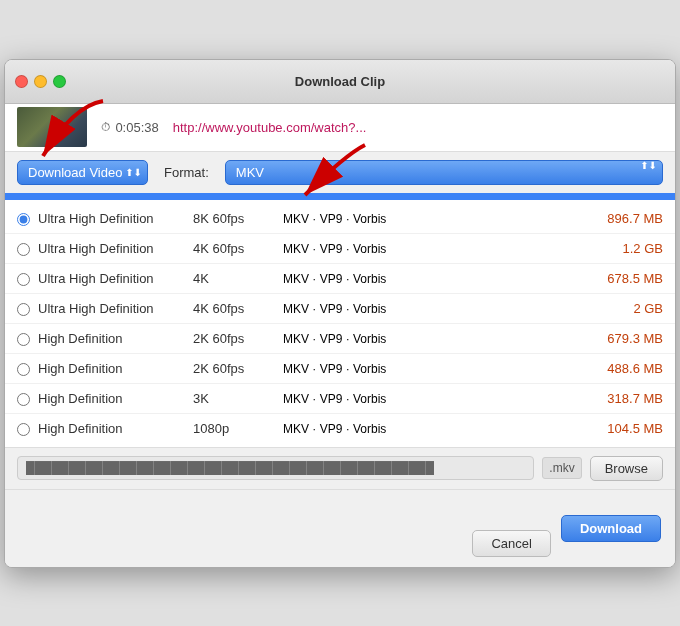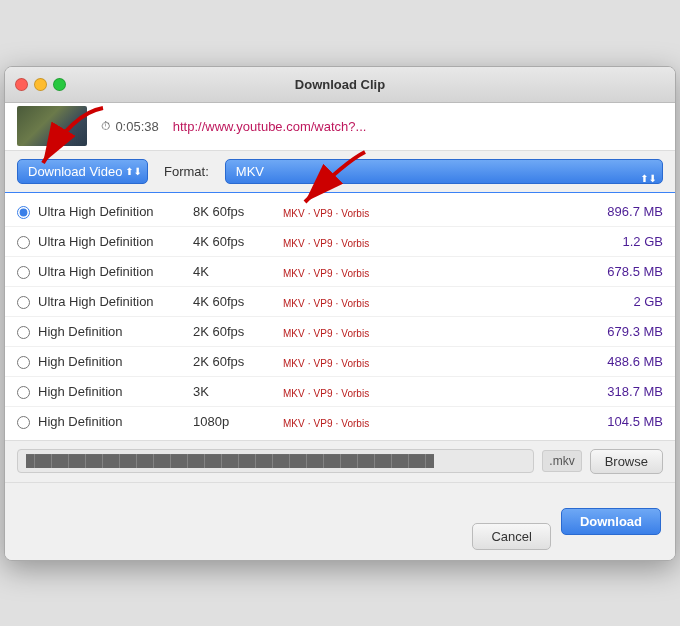--- a/index.html
+++ b/index.html
@@ -16,21 +16,21 @@
     .window {
       width: 672px;
       background: #f5f5f5;
       border-radius: 8px;
       box-shadow: 0 8px 30px rgba(0,0,0,0.35);
       overflow: hidden;
       border: 1px solid #aaa;
     }
     .title-bar {
       background: linear-gradient(to bottom, #e8e8e8, #d4d4d4);
-      height: 36px;
+      height: 44px;
       display: flex;
       align-items: center;
       justify-content: center;
       position: relative;
       border-bottom: 1px solid #bbb;
     }
     .title-bar-buttons {
       position: absolute;
       left: 10px;
       display: flex;
@@ -85,21 +85,21 @@
       text-overflow: ellipsis;
       white-space: nowrap;
       max-width: 320px;
     }
     .toolbar {
       background: #f0f0f0;
       display: flex;
       align-items: center;
       padding: 8px 12px;
       gap: 16px;
-      border-bottom: 1px solid #3b82f6;
+      border-bottom: 7px solid #3b82f6;
     }
     .select-wrapper {
       position: relative;
       display: inline-flex;
       align-items: center;
     }
     .mac-select {
       appearance: none;
       -webkit-appearance: none;
       background: linear-gradient(to bottom, #6ea8f5, #3a7fe8);
@@ -120,21 +120,21 @@
       font-size: 10px;
     }
     .format-label {
       font-size: 13px;
       color: #333;
       font-weight: 500;
     }
     .format-select-wrapper {
       position: relative;
       display: inline-flex;
-      align-items: flex-end;
+      align-items: flex-start;
       flex: 1;
     }
     .format-select {
       appearance: none;
       -webkit-appearance: none;
       background: linear-gradient(to bottom, #6ea8f5, #3a7fe8);
       color: white;
       border: 1px solid #2a6ad0;
       border-radius: 5px;
       padding: 4px 24px 4px 10px;
@@ -173,28 +173,28 @@
       font-size: 13px;
     }
     .quality-res {
       width: 90px;
       flex-shrink: 0;
       font-weight: 400;
       font-size: 13px;
     }
     .quality-codec {
       flex: 1;
-      color: #b91c1c;
-      font-size: 10px;
+      color: #000000;
+      font-size: 12px;
     }
     .quality-size {
       width: 80px;
       text-align: right;
       font-size: 13px;
-      color: #4c1d95;
+      color: #c2410c;
     }
     .file-path-bar {
       background: #f0f0f0;
       display: flex;
       align-items: center;
       padding: 8px 12px;
       gap: 8px;
       border-bottom: 1px solid #ddd;
     }
     .file-path-input {

